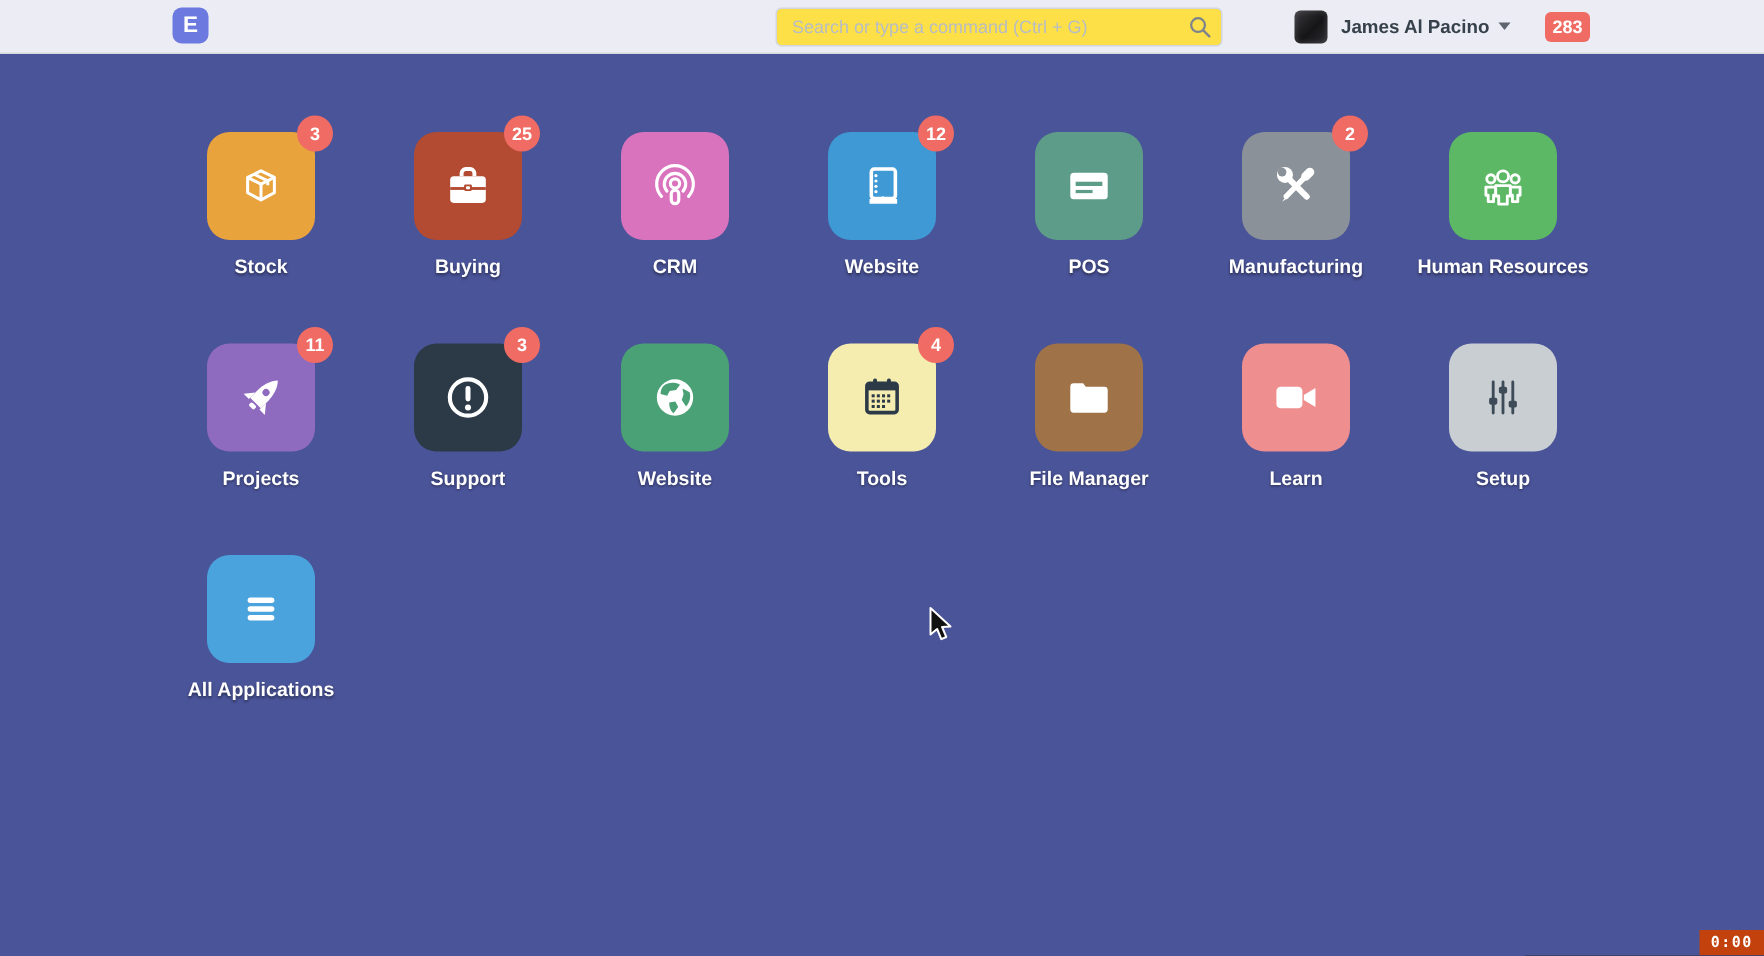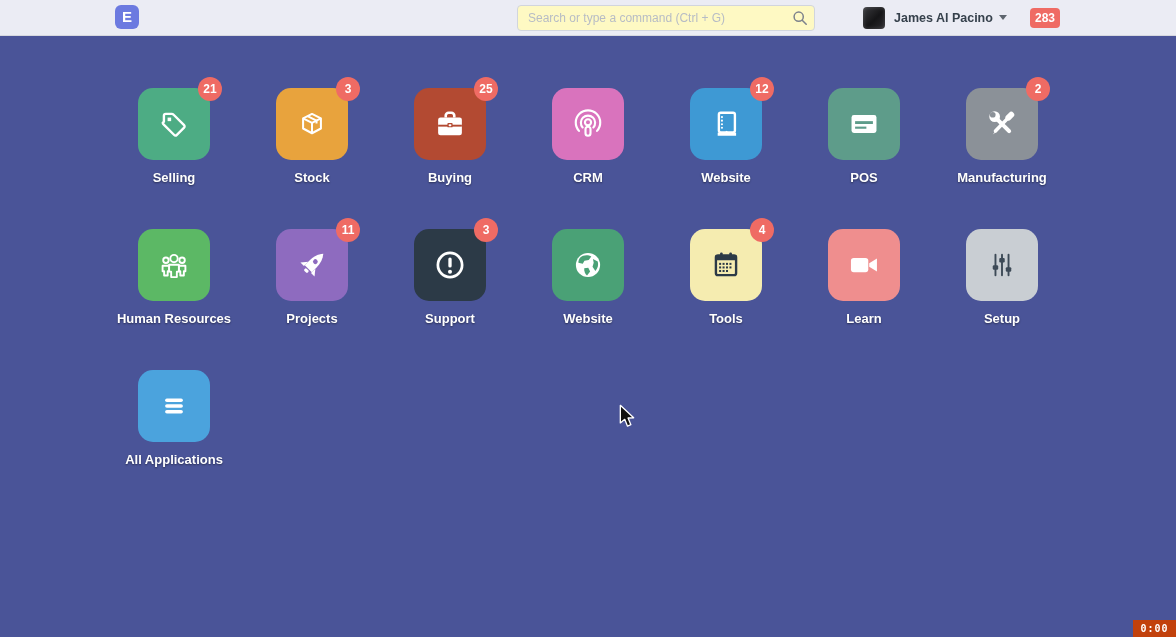--- a/index.html
+++ b/index.html
@@ -5,21 +5,21 @@
   html,body{margin:0;padding:0;}
   body{font-family:"Liberation Sans",sans-serif;background:#222;}
   .screen{position:relative;width:1176px;height:637px;overflow:hidden;background:#4a5498;}
 
   
   .navbar{position:absolute;left:0;top:0;width:1176px;height:35px;background:#ebecf4;border-bottom:1px solid #d6d8df;z-index:5;}
   .nav-logo{position:absolute;left:115px;top:5px;width:24px;height:24px;border-radius:6px;background:#6c7ae0;
     color:#fff;font-weight:bold;font-size:15px;line-height:24px;text-align:center;cursor:pointer;}
   .search-wrap{position:absolute;left:517px;top:5px;width:298px;height:26px;}
   .search-input{width:100%;height:100%;box-sizing:border-box;border:1px solid #d1d5dd;border-radius:4px;
-    background:#fef9c3;padding:0 30px 0 10px;font-size:12px;color:#36414c;font-family:"Liberation Sans",sans-serif;outline:none;}
+    background:#fde047;padding:0 30px 0 10px;font-size:12px;color:#36414c;font-family:"Liberation Sans",sans-serif;outline:none;}
   .search-input::placeholder{color:#b7bcc5;}
   .search-icon{position:absolute;right:7px;top:5px;width:16px;height:16px;}
   .user-area{position:absolute;left:863px;top:0;height:35px;display:flex;align-items:center;cursor:pointer;}
   .avatar{width:22px;height:22px;border-radius:4px;background:linear-gradient(135deg,#3a3a3e 0%,#151517 55%,#2c2b30 100%);
     box-shadow:inset 0 0 4px rgba(255,255,255,.18);}
   .user-name{margin-left:9px;font-size:12.5px;font-weight:bold;color:#36414c;}
   .caret{margin-left:6px;width:0;height:0;border-left:4px solid transparent;border-right:4px solid transparent;border-top:5px solid #5e656e;}
   .nav-badge{position:absolute;left:1030px;top:8px;height:20px;min-width:22px;padding:0 4px;border-radius:4px;
     background:#ef6b64;color:#fff;font-size:12px;font-weight:bold;line-height:20px;text-align:center;cursor:pointer;}
 
@@ -59,32 +59,20 @@
     <div class="user-area">
       <div class="avatar"></div>
       <span class="user-name">James Al Pacino</span>
       <span class="caret"></span>
     </div>
 
     <div class="nav-badge">283</div>
   </div>
 
   <div class="desk" id="desk-grid">
-      <div class="cell">
-      <div class="tile" style="background: rgb(77, 172, 132);">
-        <span class="icon">
-            <svg viewBox="0 0 32 32">
-              <path d="M7.5 14 V9 a1.5 1.5 0 0 1 1.5-1.5 h5 a2.4 2.4 0 0 1 1.7.7 l8.8 8.8 a1.4 1.4 0 0 1 0 2 l-6.3 6.3 a1.4 1.4 0 0 1-2 0 l-8.8-8.8 a2.4 2.4 0 0 1-.9-1.5 Z" fill="none" stroke="#ffffff" stroke-width="2" stroke-linejoin="round"></path>
-              <rect x="10.6" y="10.6" width="3" height="3" fill="#ffffff"></rect>
-            </svg>
-          </span>
-        <span class="badge" style="background: rgb(239, 107, 100);">21</span>
-      </div>
-      <div class="label">Selling</div>
-    </div>
       <div class="cell">
       <div class="tile" style="background: rgb(232, 163, 61);">
         <span class="icon">
             <svg viewBox="0 0 32 32" fill="none" stroke="#ffffff" stroke-width="1.7" stroke-linejoin="round">
               <path d="M16 7.5 23.5 11.2 23.5 19.8 16 23.8 8.5 19.8 8.5 11.2 Z"></path>
               <path d="M8.5 11.2 16 15 23.5 11.2"></path>
               <path d="M16 15 V23.8"></path>
               <path d="M12.2 9.4 19.8 13.1 19.8 15.6"></path>
             </svg>
           </span>
@@ -248,20 +236,31 @@
                 <rect x="13.1" y="20.2" width="1.7" height="1.7"></rect>
                 <rect x="16" y="20.2" width="1.7" height="1.7"></rect>
               </g>
             </svg>
           </span>
         <span class="badge" style="background: rgb(239, 107, 100);">4</span>
       </div>
       <div class="label">Tools</div>
     </div>
       <div class="cell">
+      <div class="tile" style="background: rgb(160, 114, 71);">
+        <span class="icon">
+            <svg viewBox="0 0 32 32">
+              <path d="M5.5 22.6 V9.9 a1.9 1.9 0 0 1 1.9-1.9 h5.3 l1.5 2 h10.4 a1.9 1.9 0 0 1 1.9 1.9 v10.7 a1.9 1.9 0 0 1-1.9 1.9 H7.4 a1.9 1.9 0 0 1-1.9-1.9 Z" fill="#ffffff"></path>
+            </svg>
+          </span>
+
+      </div>
+      <div class="label">File Manager</div>
+    </div>
+      <div class="cell">
       <div class="tile" style="background: rgb(239, 142, 142);">
         <span class="icon">
             <svg viewBox="0 0 32 32">
               <rect x="5" y="10" width="14.6" height="12" rx="2.4" fill="#ffffff"></rect>
               <path d="M20.4 14.6 L26.9 10.6 V21.4 L20.4 17.4 Z" fill="#ffffff"></path>
             </svg>
           </span>
 
       </div>
       <div class="label">Learn</div>

